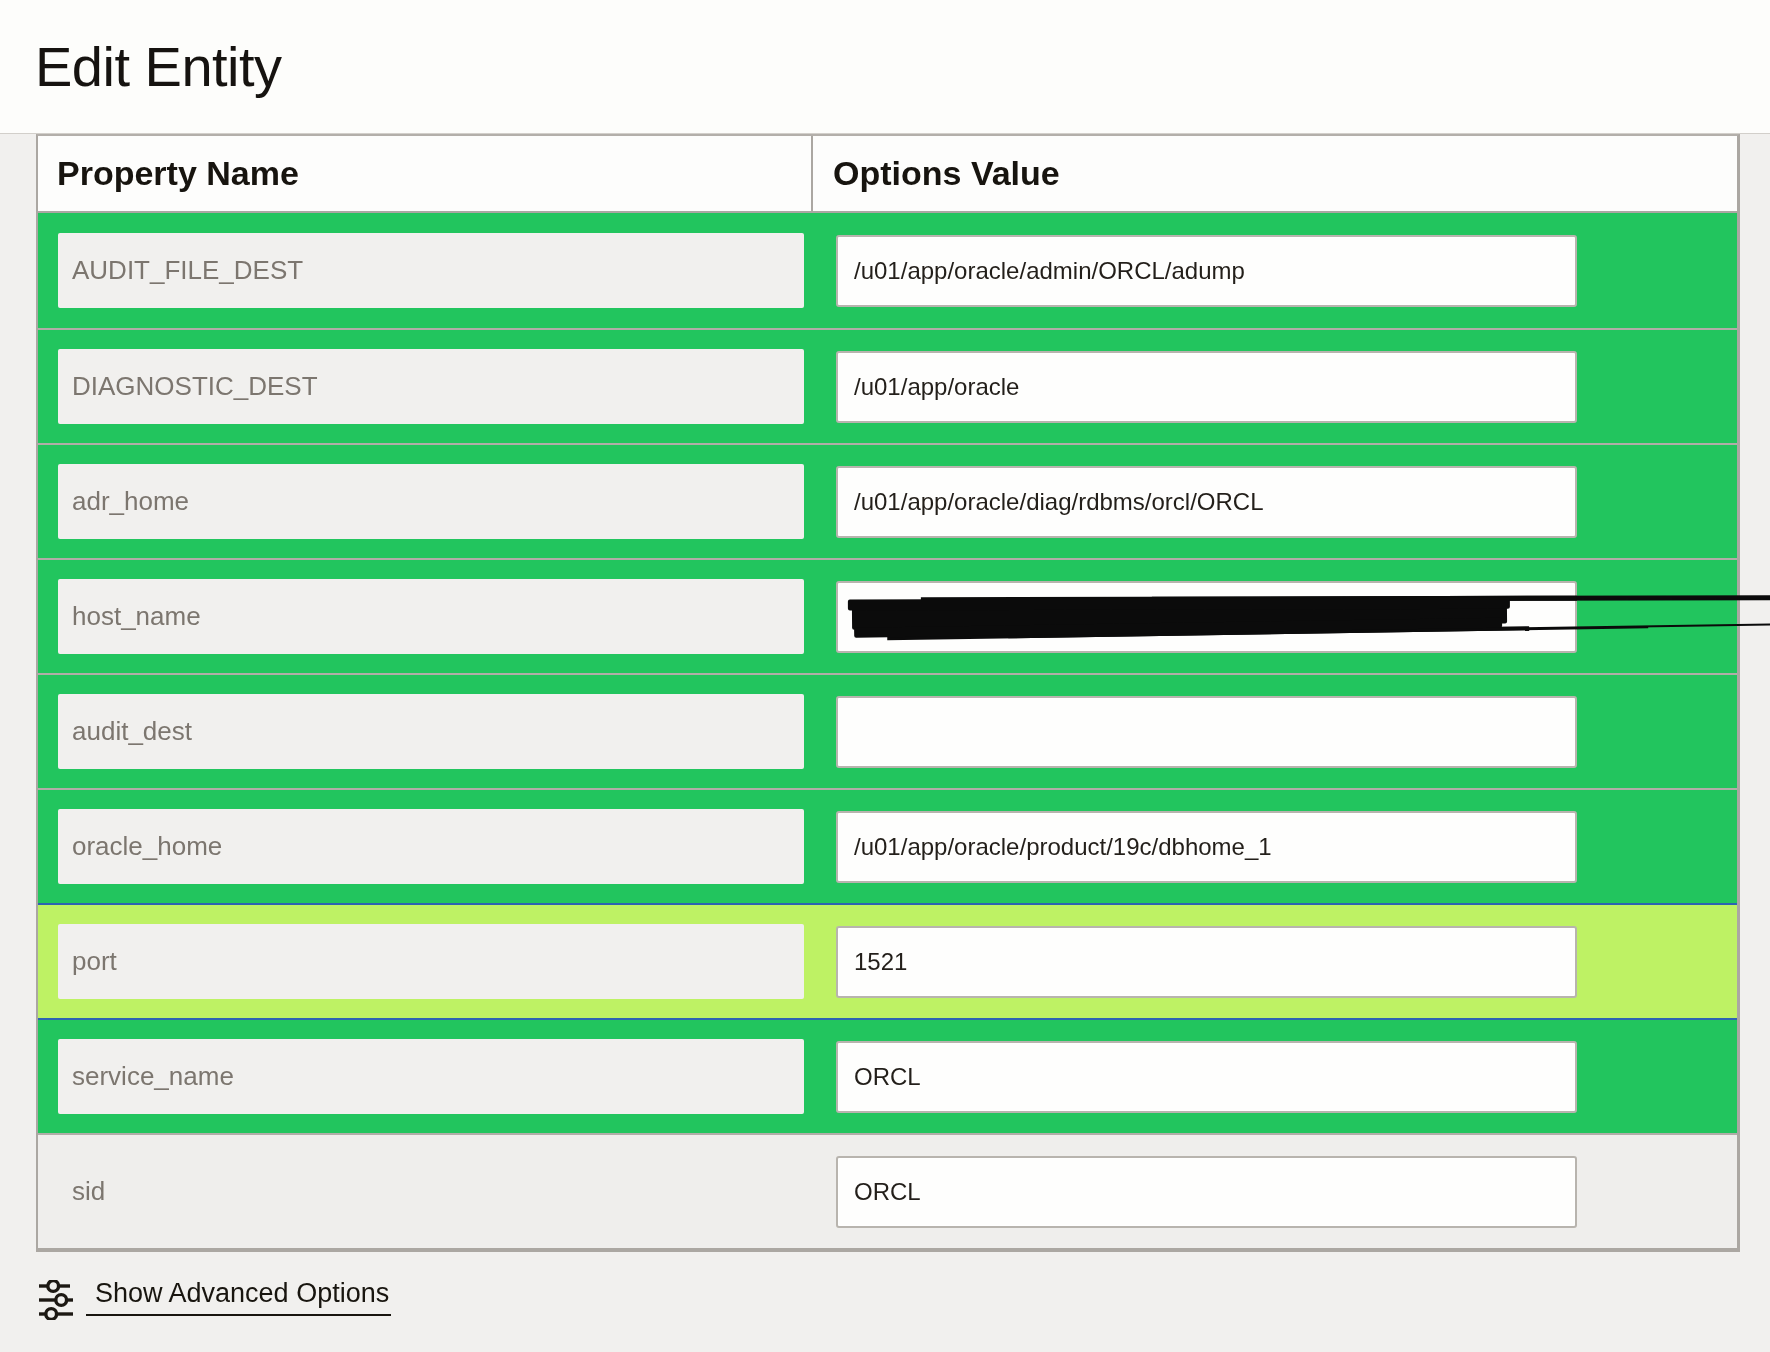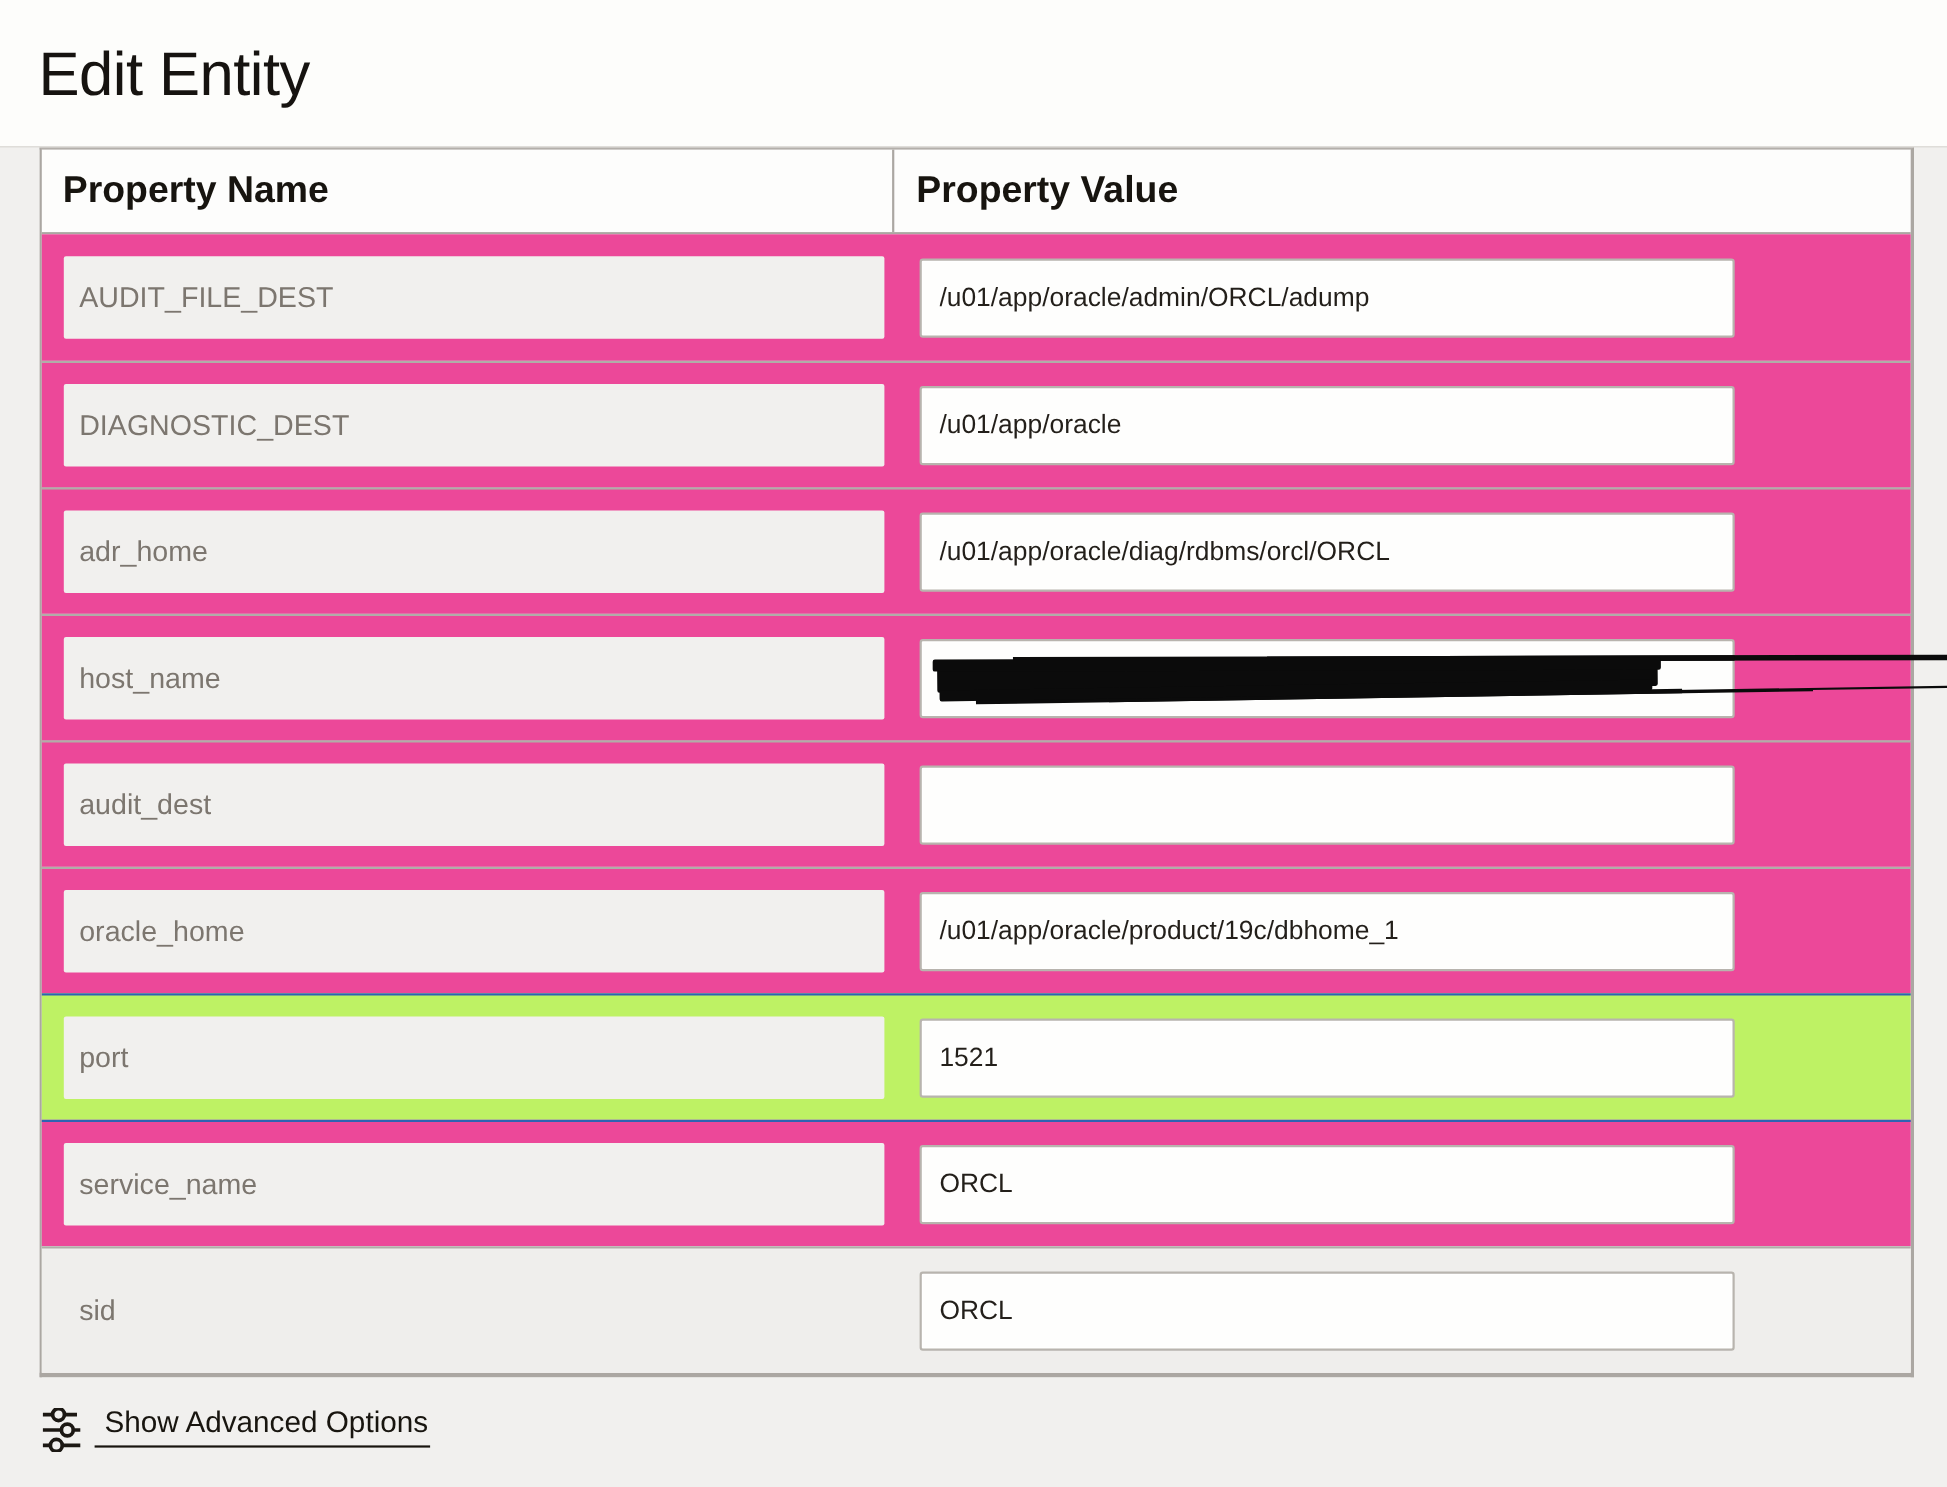--- a/index.html
+++ b/index.html
@@ -24,21 +24,21 @@
     background:#fdfdfc;
     border:2px solid #aba7a2;border-right-width:3px;border-bottom-width:4px;
     border-top-color:#b3afaa;
   }
   .thead{display:flex;height:75px;border-bottom:2px solid #aba7a2;}
   .th{display:flex;align-items:center;font-size:34px;font-weight:bold;color:#17140f;}
   .th-name{width:775px;border-right:2px solid #aba7a2;padding-left:19px;box-sizing:border-box;}
   .th-value{flex:1;padding-left:20px;}
   .prop-row{
     display:flex;align-items:center;height:115px;box-sizing:border-box;
-    background:#ec4899;
+    background:#22c55e;
   }
   .prop-row + .prop-row{border-top:2px solid #b1ada8;}
   .col-name{width:777px;display:flex;align-items:center;}
   .col-value{flex:1;display:flex;align-items:center;}
   .prop-label{
     margin-left:20px;width:746px;height:75px;box-sizing:border-box;
     background:#f1f0ee;border-radius:2px;
     display:flex;align-items:center;padding-left:14px;
     font-size:26px;color:#7c766f;
   }
@@ -87,21 +87,21 @@
 </head>
 <body>
 
 <div class="titlebar">
   <div class="page-title">Edit Entity</div>
 </div>
 
 <div class="prop-table">
   <div class="thead">
     <div class="th th-name">Property Name</div>
-    <div class="th th-value">Property Value</div>
+    <div class="th th-value">Options Value</div>
   </div>
   <div id="rows">
   <div class="prop-row">
     <div class="col-name">
       <div class="prop-label">
         <span class="label-text">AUDIT_FILE_DEST</span>
       </div>
     </div>
     <div class="col-value">
       <div class="input-wrap">

